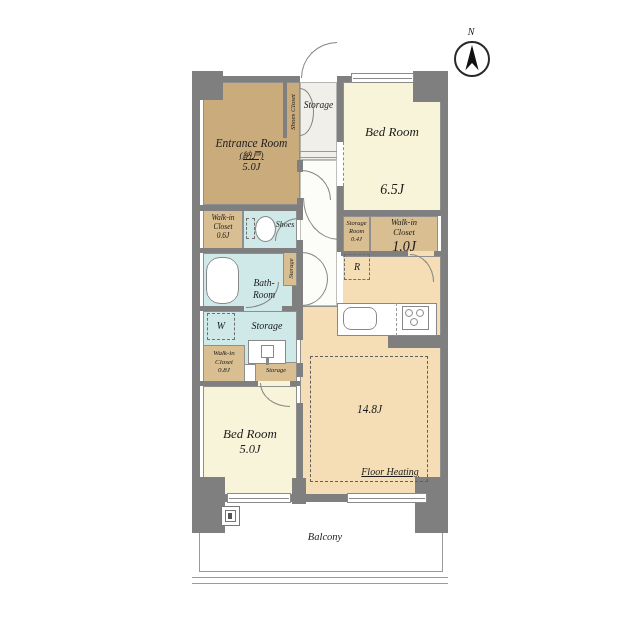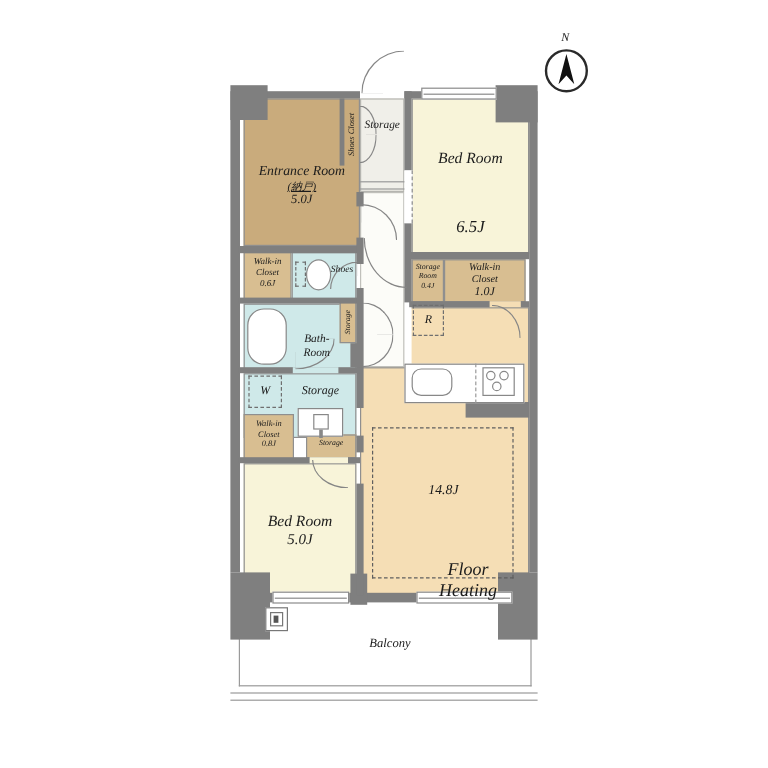--- a/index.html
+++ b/index.html
@@ -150,21 +150,21 @@
   </div>
   <div class="lbl" style="left:272px;top:220px;width:26px;font-size:8px;">Shoes</div>
   <div class="lbl" style="left:344px;top:219px;width:25px;">
     <div style="font-size:6.5px;">Storage</div>
     <div style="font-size:6.5px;">Room</div>
     <div style="font-size:6.5px;">0.4J</div>
   </div>
   <div class="lbl" style="left:372px;top:217px;width:64px;">
     <div style="font-size:8.5px;">Walk-in</div>
     <div style="font-size:8.5px;">Closet</div>
-    <div style="font-size:10px;">1.0J</div>
+    <div style="font-size:14px;">1.0J</div>
   </div>
   <div class="lbl" style="left:238px;top:278px;width:52px;">
     <div style="font-size:9.5px;">Bath-</div>
     <div style="font-size:9.5px;">Room</div>
   </div>
   <div class="vlbl" style="left:283px;top:251px;width:14px;height:34px;">
     <span style="font-size:6.5px;">Storage</span>
   </div>
   <div class="lbl" style="left:236px;top:320px;width:62px;font-size:10px;">Storage</div>
   <div class="lbl" style="left:204px;top:349px;width:40px;">
@@ -173,16 +173,16 @@
     <div style="font-size:7px;">0.8J</div>
   </div>
   <div class="lbl" style="left:255px;top:366px;width:42px;font-size:6.5px;">Storage</div>
   <div class="lbl" style="left:203px;top:426px;width:94px;">
     <div style="font-size:13px;">Bed Room</div>
     <div style="font-size:12.5px;">5.0J</div>
   </div>
   <div class="lbl" style="left:311px;top:402px;width:117px;">
     <div style="font-size:11.5px;">14.8J</div>
   </div>
-  <div class="lbl" style="left:352px;top:466px;width:76px;font-size:15px;">Floor Heating</div>
+  <div class="lbl" style="left:352px;top:466px;width:76px;font-size:10px;text-decoration:underline;">Floor Heating</div>
   <div class="lbl" style="left:199px;top:531px;width:252px;font-size:10.5px;">Balcony</div>
 
 </div>
 
 </body></html>

